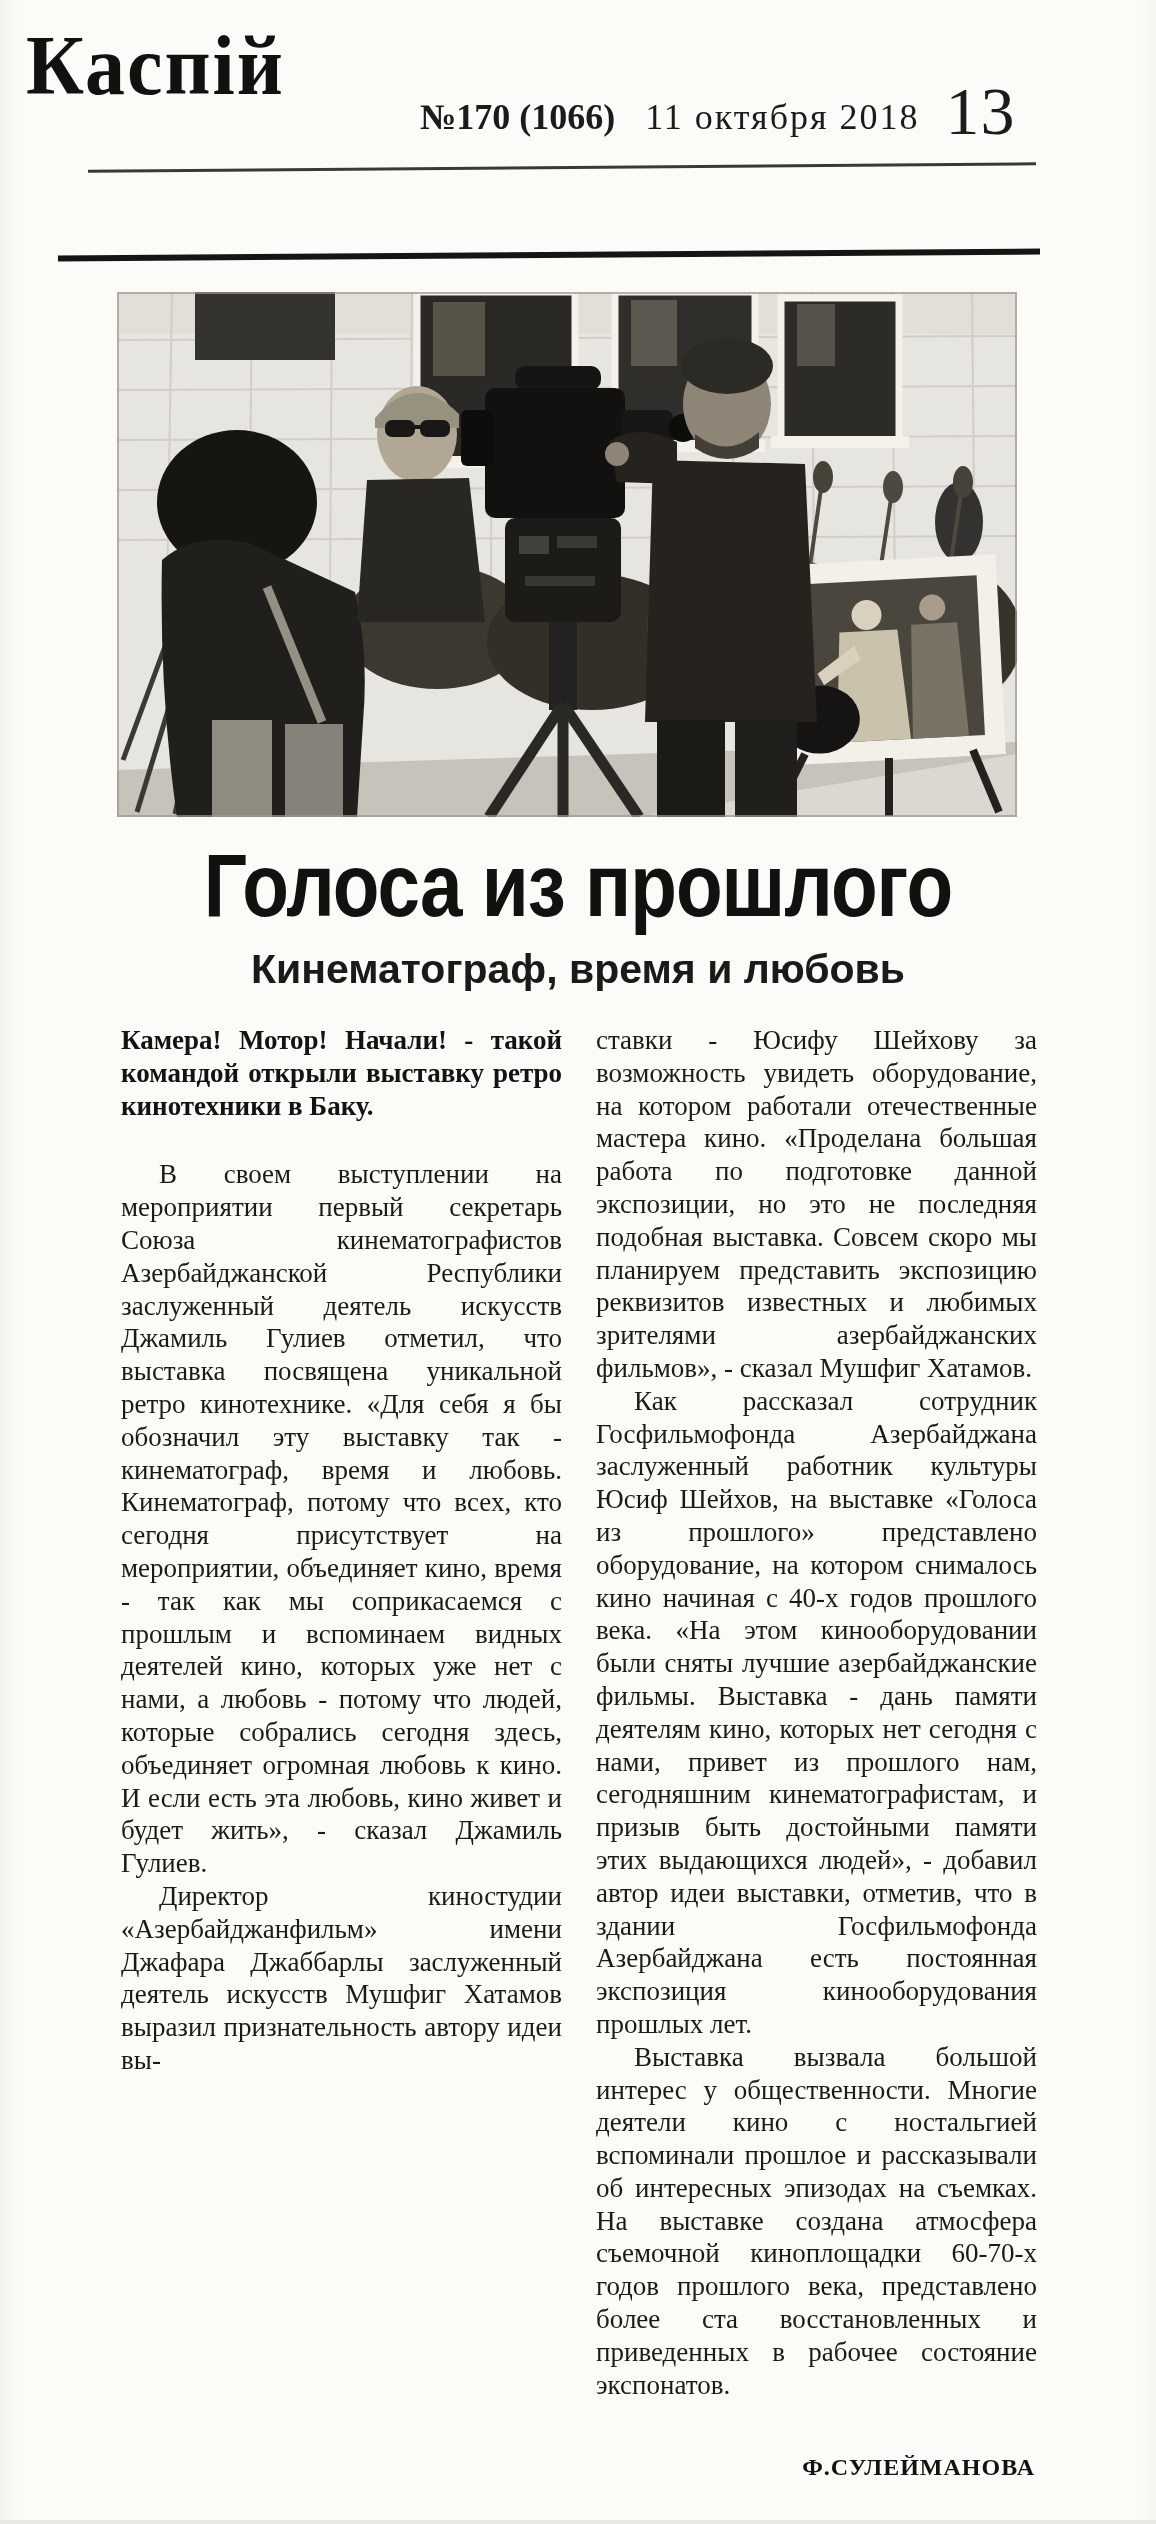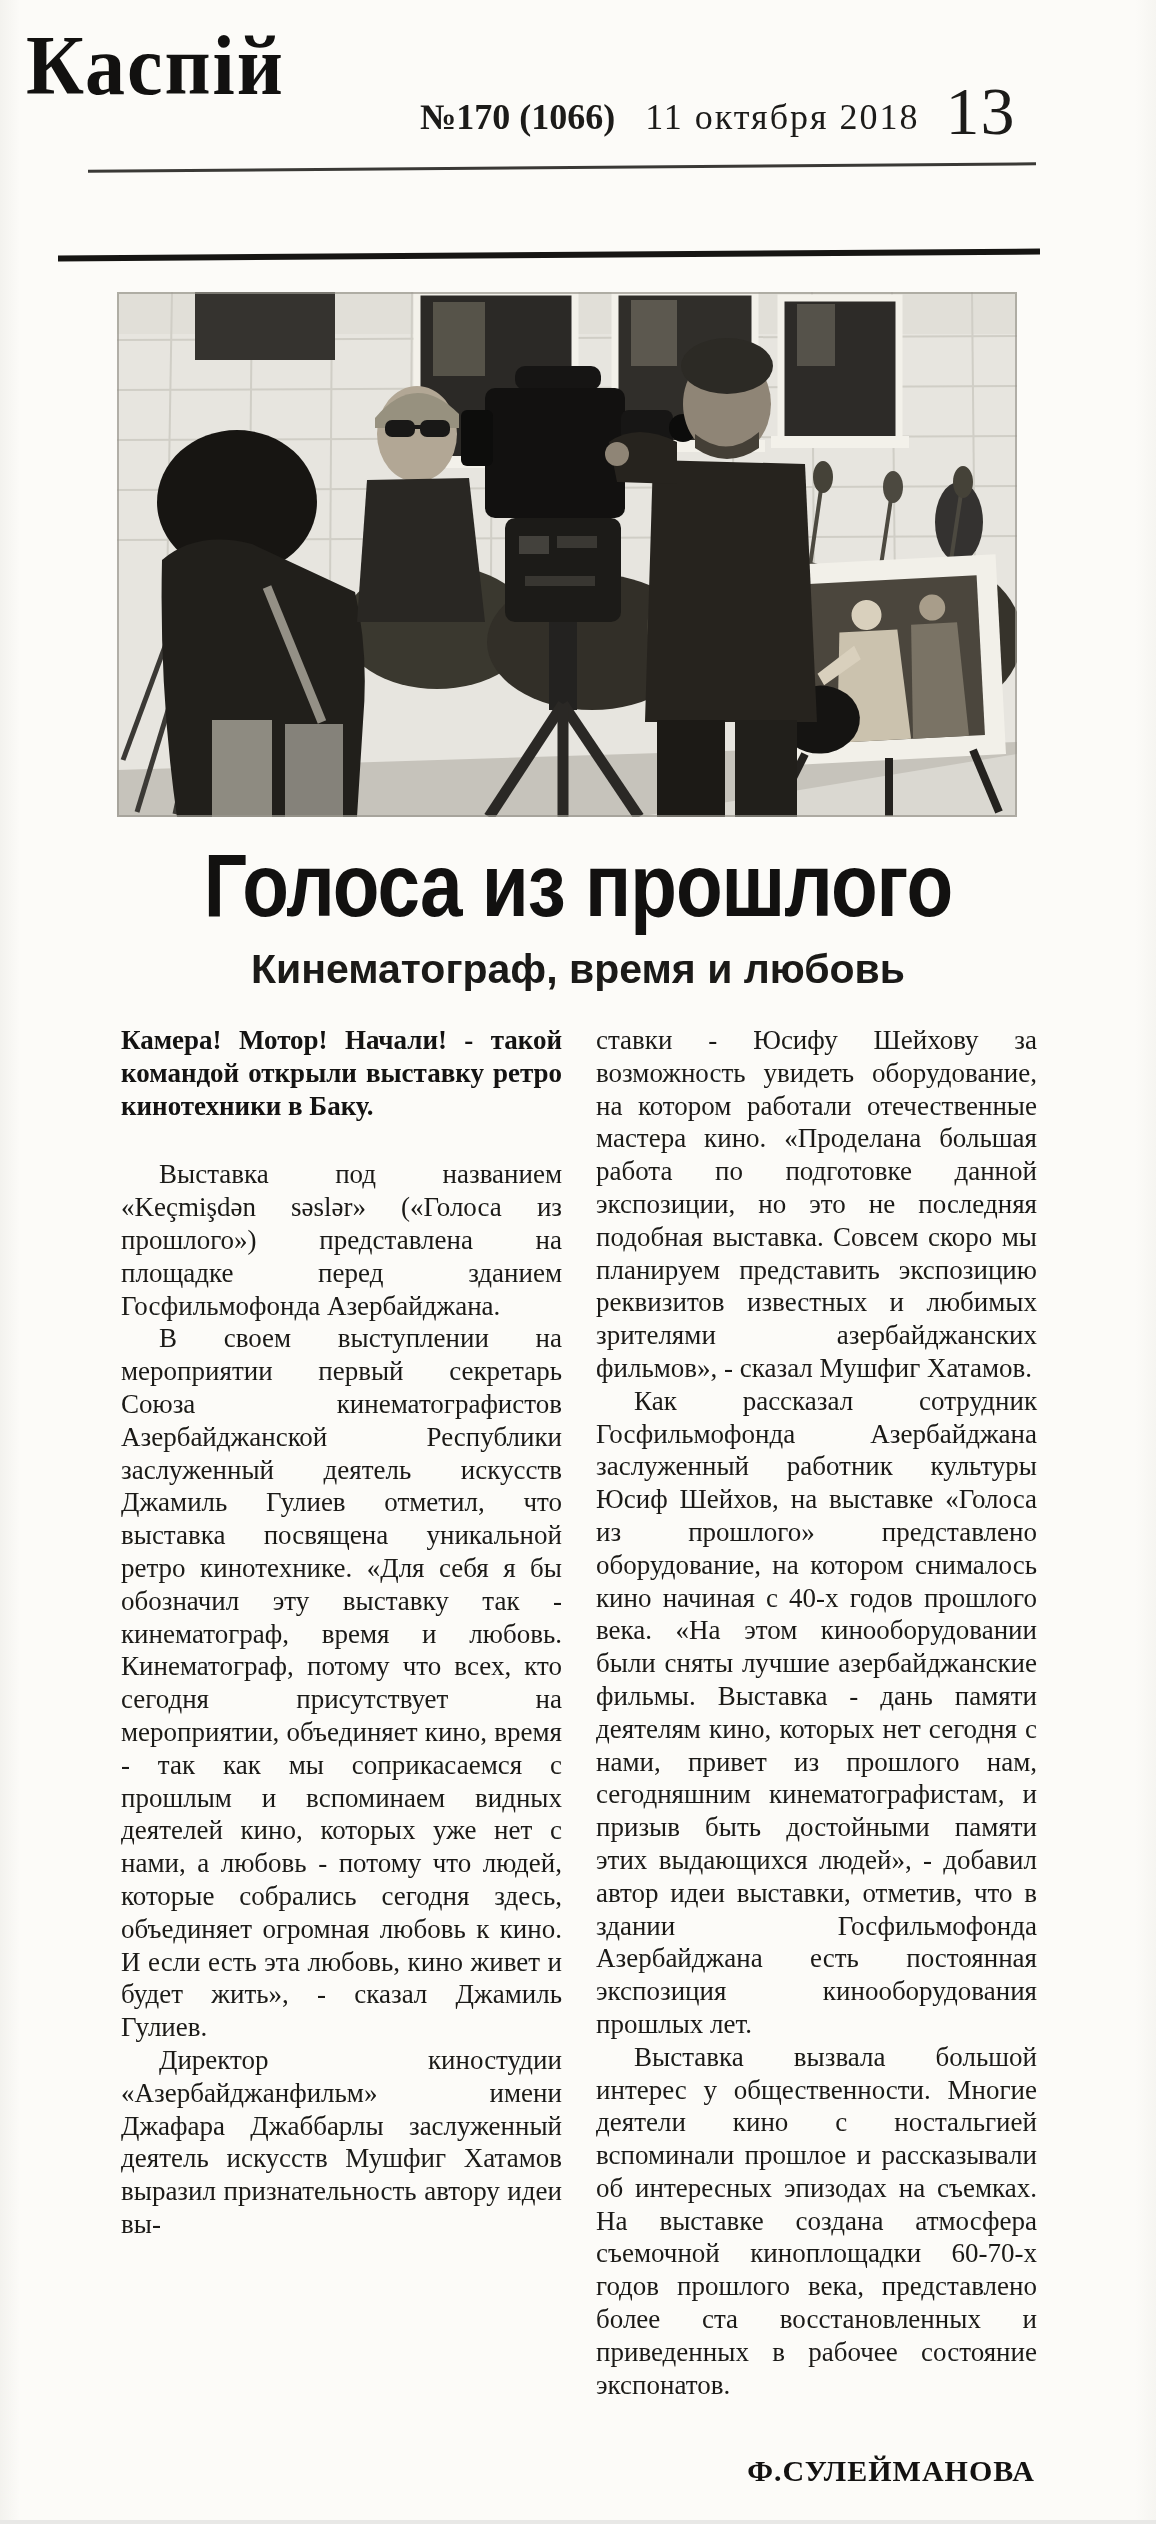--- a/index.html
+++ b/index.html
@@ -42,21 +42,21 @@
     position:absolute;left:121px;top:1024px;width:916px;
     display:flex;gap:34px;
   }
   .col{
     flex:1;text-align:justify;font-size:27px;line-height:1.215;color:#1b1a17;
   }
   .col p{margin:0;text-indent:38px;}
   .col p.lead{font-weight:bold;text-indent:0;margin-bottom:36px;color:#141312;}
   .col p.no-indent{text-indent:0;}
   .byline{
-    margin-top:52px;text-align:right;font-weight:bold;font-size:30px;
+    margin-top:52px;text-align:right;font-weight:bold;font-size:24px;
     letter-spacing:1px;padding-right:2px;color:#131211;
   }
 </style>
 </head>
 <body>
 
 <div class="page">
 
   <div class="masthead">Каспій</div>
 
@@ -202,21 +202,20 @@
       <rect x="1" y="1" width="898" height="523" fill="none" stroke="#9a978f" stroke-width="2" opacity="0.7"></rect>
     </svg>
   </div>
 
   <div class="headline">Голоса из прошлого</div>
   <div class="subtitle">Кинематограф, время и любовь</div>
 
   <div class="columns">
     <div class="col">
       <p class="lead">Камера! Мотор! Начали! - такой командой открыли выставку ретро кинотехники в Баку.</p>
-      <p>Выставка под названием «Keçmişdən səslər» («Голоса из прошлого») представлена на площадке перед зданием Госфильмофонда Азербайджана.</p>
       <p>В своем выступлении на мероприятии первый секретарь Союза кинематографистов Азербайджанской Республики заслуженный деятель искусств Джамиль Гулиев отметил, что выставка посвящена уникальной ретро кинотехнике. «Для себя я бы обозначил эту выставку так - кинематограф, время и любовь. Кинематограф, потому что всех, кто сегодня присутствует на мероприятии, объединяет кино, время - так как мы соприкасаемся с прошлым и вспоминаем видных деятелей кино, которых уже нет с нами, а любовь - потому что людей, которые собрались сегодня здесь, объединяет огромная любовь к кино. И если есть эта любовь, кино живет и будет жить», - сказал Джамиль Гулиев.</p>
       <p>Директор киностудии «Азербайджанфильм» имени Джафара Джаббарлы заслуженный деятель искусств Мушфиг Хатамов выразил признательность автору идеи вы-</p>
     </div>
     <div class="col">
       <p class="no-indent">ставки - Юсифу Шейхову за возможность увидеть оборудование, на котором работали отечественные мастера кино. «Проделана большая работа по подготовке данной экспозиции, но это не последняя подобная выставка. Совсем скоро мы планируем представить экспозицию реквизитов известных и любимых зрителями азербайджанских фильмов», - сказал Мушфиг Хатамов.</p>
       <p>Как рассказал сотрудник Госфильмофонда Азербайджана заслуженный работник культуры Юсиф Шейхов, на выставке «Голоса из прошлого» представлено оборудование, на котором снималось кино начиная с 40-х годов прошлого века. «На этом кинооборудовании были сняты лучшие азербайджанские фильмы. Выставка - дань памяти деятелям кино, которых нет сегодня с нами, привет из прошлого нам, сегодняшним кинематографистам, и призыв быть достойными памяти этих выдающихся людей», - добавил автор идеи выставки, отметив, что в здании Госфильмофонда Азербайджана есть постоянная экспозиция кинооборудования прошлых лет.</p>
       <p>Выставка вызвала большой интерес у общественности. Многие деятели кино с ностальгией вспоминали прошлое и рассказывали об интересных эпизодах на съемках. На выставке создана атмосфера съемочной киноплощадки 60-70-х годов прошлого века, представлено более ста восстановленных и приведенных в рабочее состояние экспонатов.</p>
       <div class="byline">Ф.СУЛЕЙМАНОВА</div>
     </div>
   </div>

